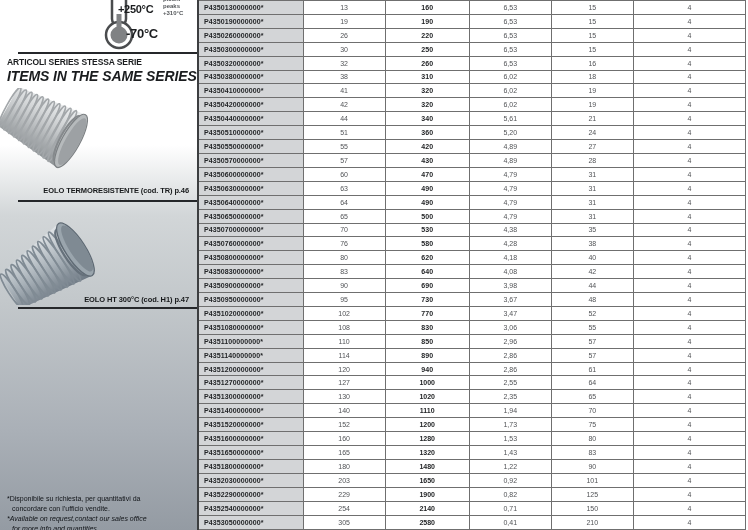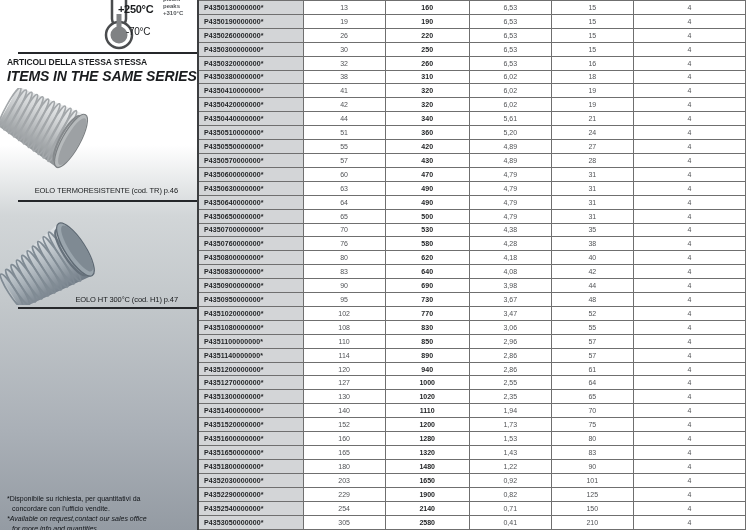--- a/index.html
+++ b/index.html
@@ -5,29 +5,29 @@
   html,body{margin:0;padding:0;background:#888;}
   #page{position:relative;width:748px;height:530px;background:#ffffff;overflow:hidden;
         font-family:"Liberation Sans",sans-serif;}
 
   
   .left-panel{position:absolute;left:0;top:0;width:197px;height:530px;
     background:linear-gradient(180deg,#ffffff 0px,#ffffff 145px,#d2d6d8 215px,
                #c3c8cb 300px,#aab0b7 430px,#949ba3 530px);}
   .thermo-wrap{position:absolute;left:96px;top:-6px;width:100px;height:60px;}
   .t-max{position:absolute;left:118px;top:3px;font-size:11px;font-weight:bold;color:#1b1d1f;letter-spacing:-0.3px;}
-  .t-min{position:absolute;left:126px;top:26px;font-size:10px;font-weight:normal;color:#1b1d1f;letter-spacing:-0.3px;}
+  .t-min{position:absolute;left:126px;top:26px;font-size:13px;font-weight:bold;color:#1b1d1f;letter-spacing:-0.3px;}
   .t-peaks{position:absolute;left:163px;top:-4px;font-size:6px;font-weight:bold;color:#55585b;line-height:7px;}
   .rule{position:absolute;left:18px;width:179px;height:2px;background:#25272a;}
   .rule-top{top:52px;}
   .rule-mid{top:200px;}
   .rule-bot{top:307px;}
   .heading-it{position:absolute;left:7px;top:57px;font-size:8.5px;font-weight:bold;color:#1a1c1e;letter-spacing:-0.1px;}
   .heading-en{position:absolute;left:7px;top:68px;font-size:14px;font-weight:bold;font-style:italic;color:#1a1c1e;letter-spacing:-0.1px;}
-  .caption{position:absolute;right:19px;font-size:7.5px;font-weight:normal;color:#17191b;letter-spacing:-0.1px;white-space:nowrap;}
+  .caption{position:absolute;right:8px;font-size:7.5px;font-weight:bold;color:#17191b;letter-spacing:-0.1px;white-space:nowrap;}
   .caption-1{top:186px;}
   .caption-2{top:295px;}
   .hose1{position:absolute;left:0;top:88px;}
   .hose2{position:absolute;left:0;top:200px;}
   .footnote{position:absolute;left:7px;top:494px;font-size:7px;color:#111418;line-height:10px;width:185px;}
   .footnote .ind{margin-left:5px;}
   .footnote .en{font-style:italic;}
 
   
   .spec-table{position:absolute;left:197px;top:0;width:549px;height:530px;
@@ -63,21 +63,21 @@
     <div class="t-max">+250°C</div>
     <div class="t-min">-70°C</div>
     <div class="t-peaks">
       <div>picchi</div>
       <div>peaks</div>
       <div>+310°C</div>
     </div>
 
     <div class="rule rule-top"></div>
 
-    <div class="heading-it">ARTICOLI DELLA STESSA STESSA</div>
+    <div class="heading-it">ARTICOLI SERIES STESSA SERIE</div>
     <div class="heading-en">ITEMS IN THE SAME SERIES</div>
 
     <svg class="hose1" width="200" height="100" viewBox="0 0 200 100">
       <defs>
         <linearGradient id="h1body" x1="0" y1="0" x2="0" y2="1">
           <stop offset="0" stop-color="#eef0f1"></stop>
           <stop offset="0.45" stop-color="#c7cacc"></stop>
           <stop offset="1" stop-color="#8d9295"></stop>
         </linearGradient>
       </defs>

